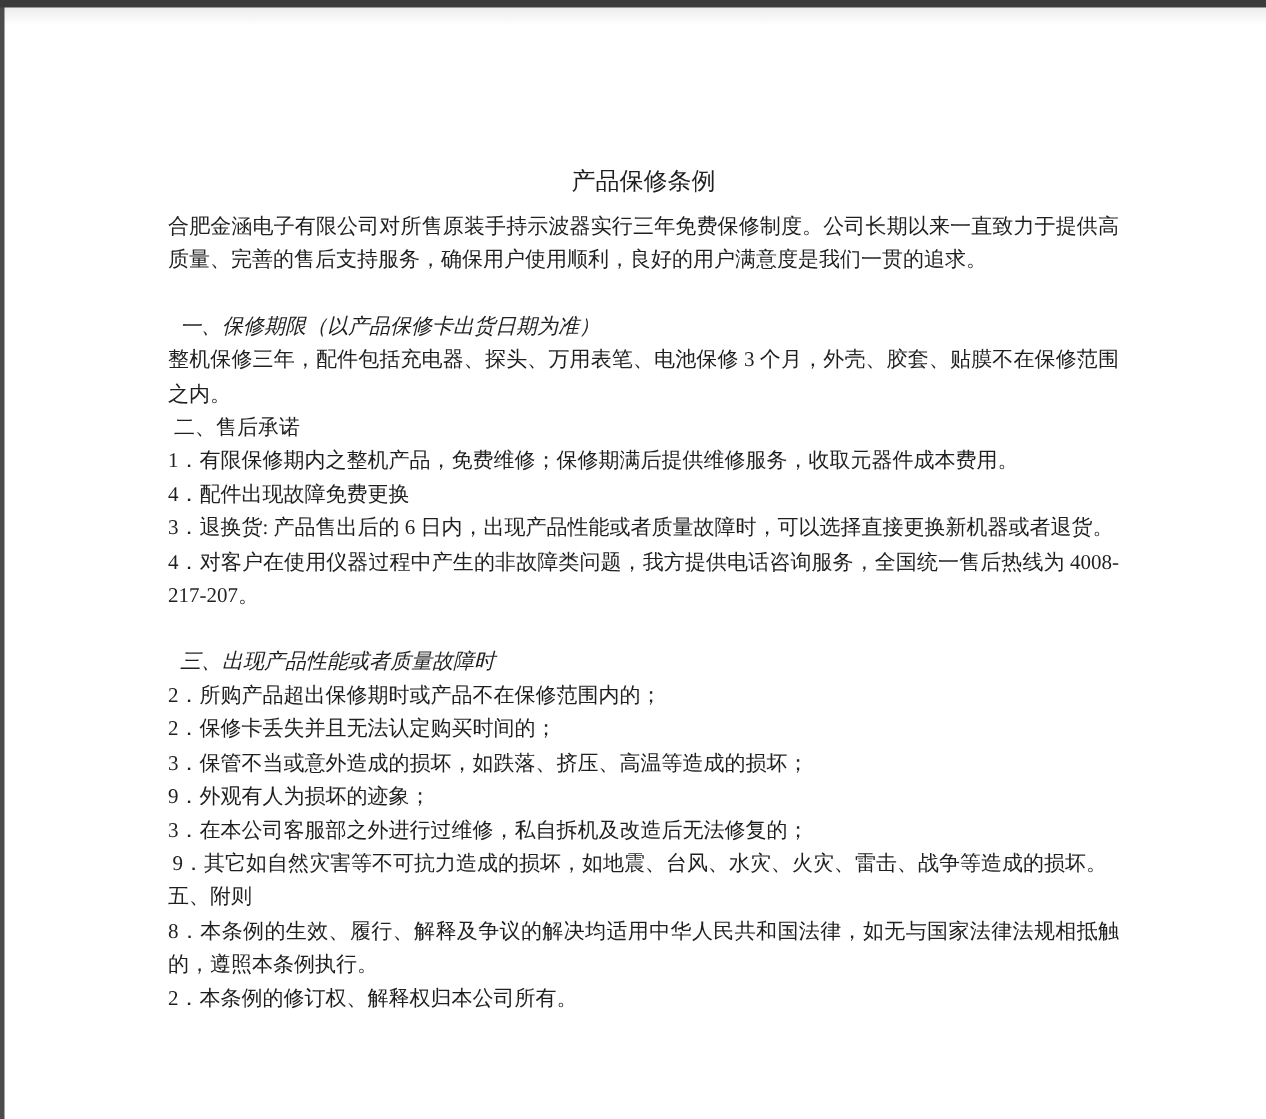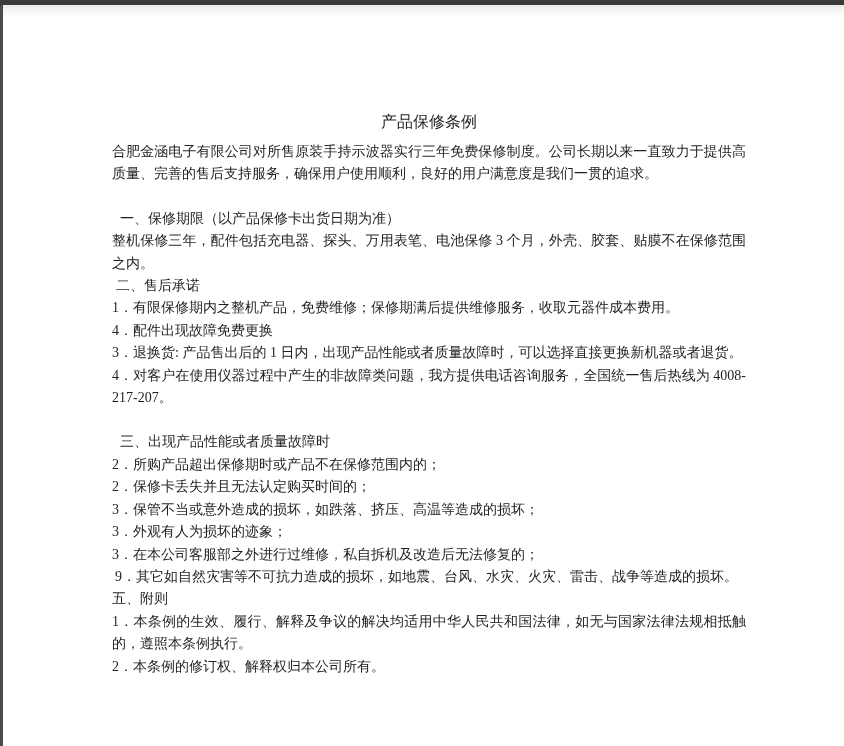--- a/index.html
+++ b/index.html
@@ -49,21 +49,21 @@
   .doc-title {
     text-align: center;
     font-size: 16px;
     line-height: 26px;
     margin: 0 0 6px 0;
   }
   .para, .heading, .item {
     margin: 0;
     padding: 0;
   }
-  .indent { padding-left: 8px; }
+  .indent { padding-left: 8px; font-style: italic; }
   .indent-sm { padding-left: 4px; }
   .indent-xs { padding-left: 3px; }
   .blank-line { height: 22px; }
 </style>
 </head>
 <body>
 
 <div class="edge-top"></div>
 <div class="edge-top-shadow"></div>
 <div class="edge-left"></div>
@@ -75,30 +75,30 @@
   <p class="para">合肥金涵电子有限公司对所售原装手持示波器实行三年免费保修制度。公司长期以来一直致力于提供高质量、完善的售后支持服务，确保用户使用顺利，良好的用户满意度是我们一贯的追求。</p>
 
   <div class="blank-line"></div>
 
   <div class="heading indent">一、保修期限（以产品保修卡出货日期为准）</div>
   <p class="para">整机保修三年，配件包括充电器、探头、万用表笔、电池保修 3 个月，外壳、胶套、贴膜不在保修范围之内。</p>
 
   <div class="heading indent-sm">二、售后承诺</div>
   <p class="item">1．有限保修期内之整机产品，免费维修；保修期满后提供维修服务，收取元器件成本费用。</p>
   <p class="item">4．配件出现故障免费更换</p>
-  <p class="item">3．退换货: 产品售出后的 1 日内，出现产品性能或者质量故障时，可以选择直接更换新机器或者退货。</p>
+  <p class="item">3．退换货: 产品售出后的 6 日内，出现产品性能或者质量故障时，可以选择直接更换新机器或者退货。</p>
   <p class="item">4．对客户在使用仪器过程中产生的非故障类问题，我方提供电话咨询服务，全国统一售后热线为 4008-217-207。</p>
 
   <div class="blank-line"></div>
 
   <div class="heading indent">三、出现产品性能或者质量故障时</div>
   <p class="item">2．所购产品超出保修期时或产品不在保修范围内的；</p>
   <p class="item">2．保修卡丢失并且无法认定购买时间的；</p>
   <p class="item">3．保管不当或意外造成的损坏，如跌落、挤压、高温等造成的损坏；</p>
-  <p class="item">3．外观有人为损坏的迹象；</p>
+  <p class="item">9．外观有人为损坏的迹象；</p>
   <p class="item">3．在本公司客服部之外进行过维修，私自拆机及改造后无法修复的；</p>
   <p class="item indent-xs">9．其它如自然灾害等不可抗力造成的损坏，如地震、台风、水灾、火灾、雷击、战争等造成的损坏。</p>
 
   <div class="heading">五、附则</div>
-  <p class="item">1．本条例的生效、履行、解释及争议的解决均适用中华人民共和国法律，如无与国家法律法规相抵触的，遵照本条例执行。</p>
+  <p class="item">8．本条例的生效、履行、解释及争议的解决均适用中华人民共和国法律，如无与国家法律法规相抵触的，遵照本条例执行。</p>
   <p class="item">2．本条例的修订权、解释权归本公司所有。</p>
 
 </div>
 
 </body></html>

